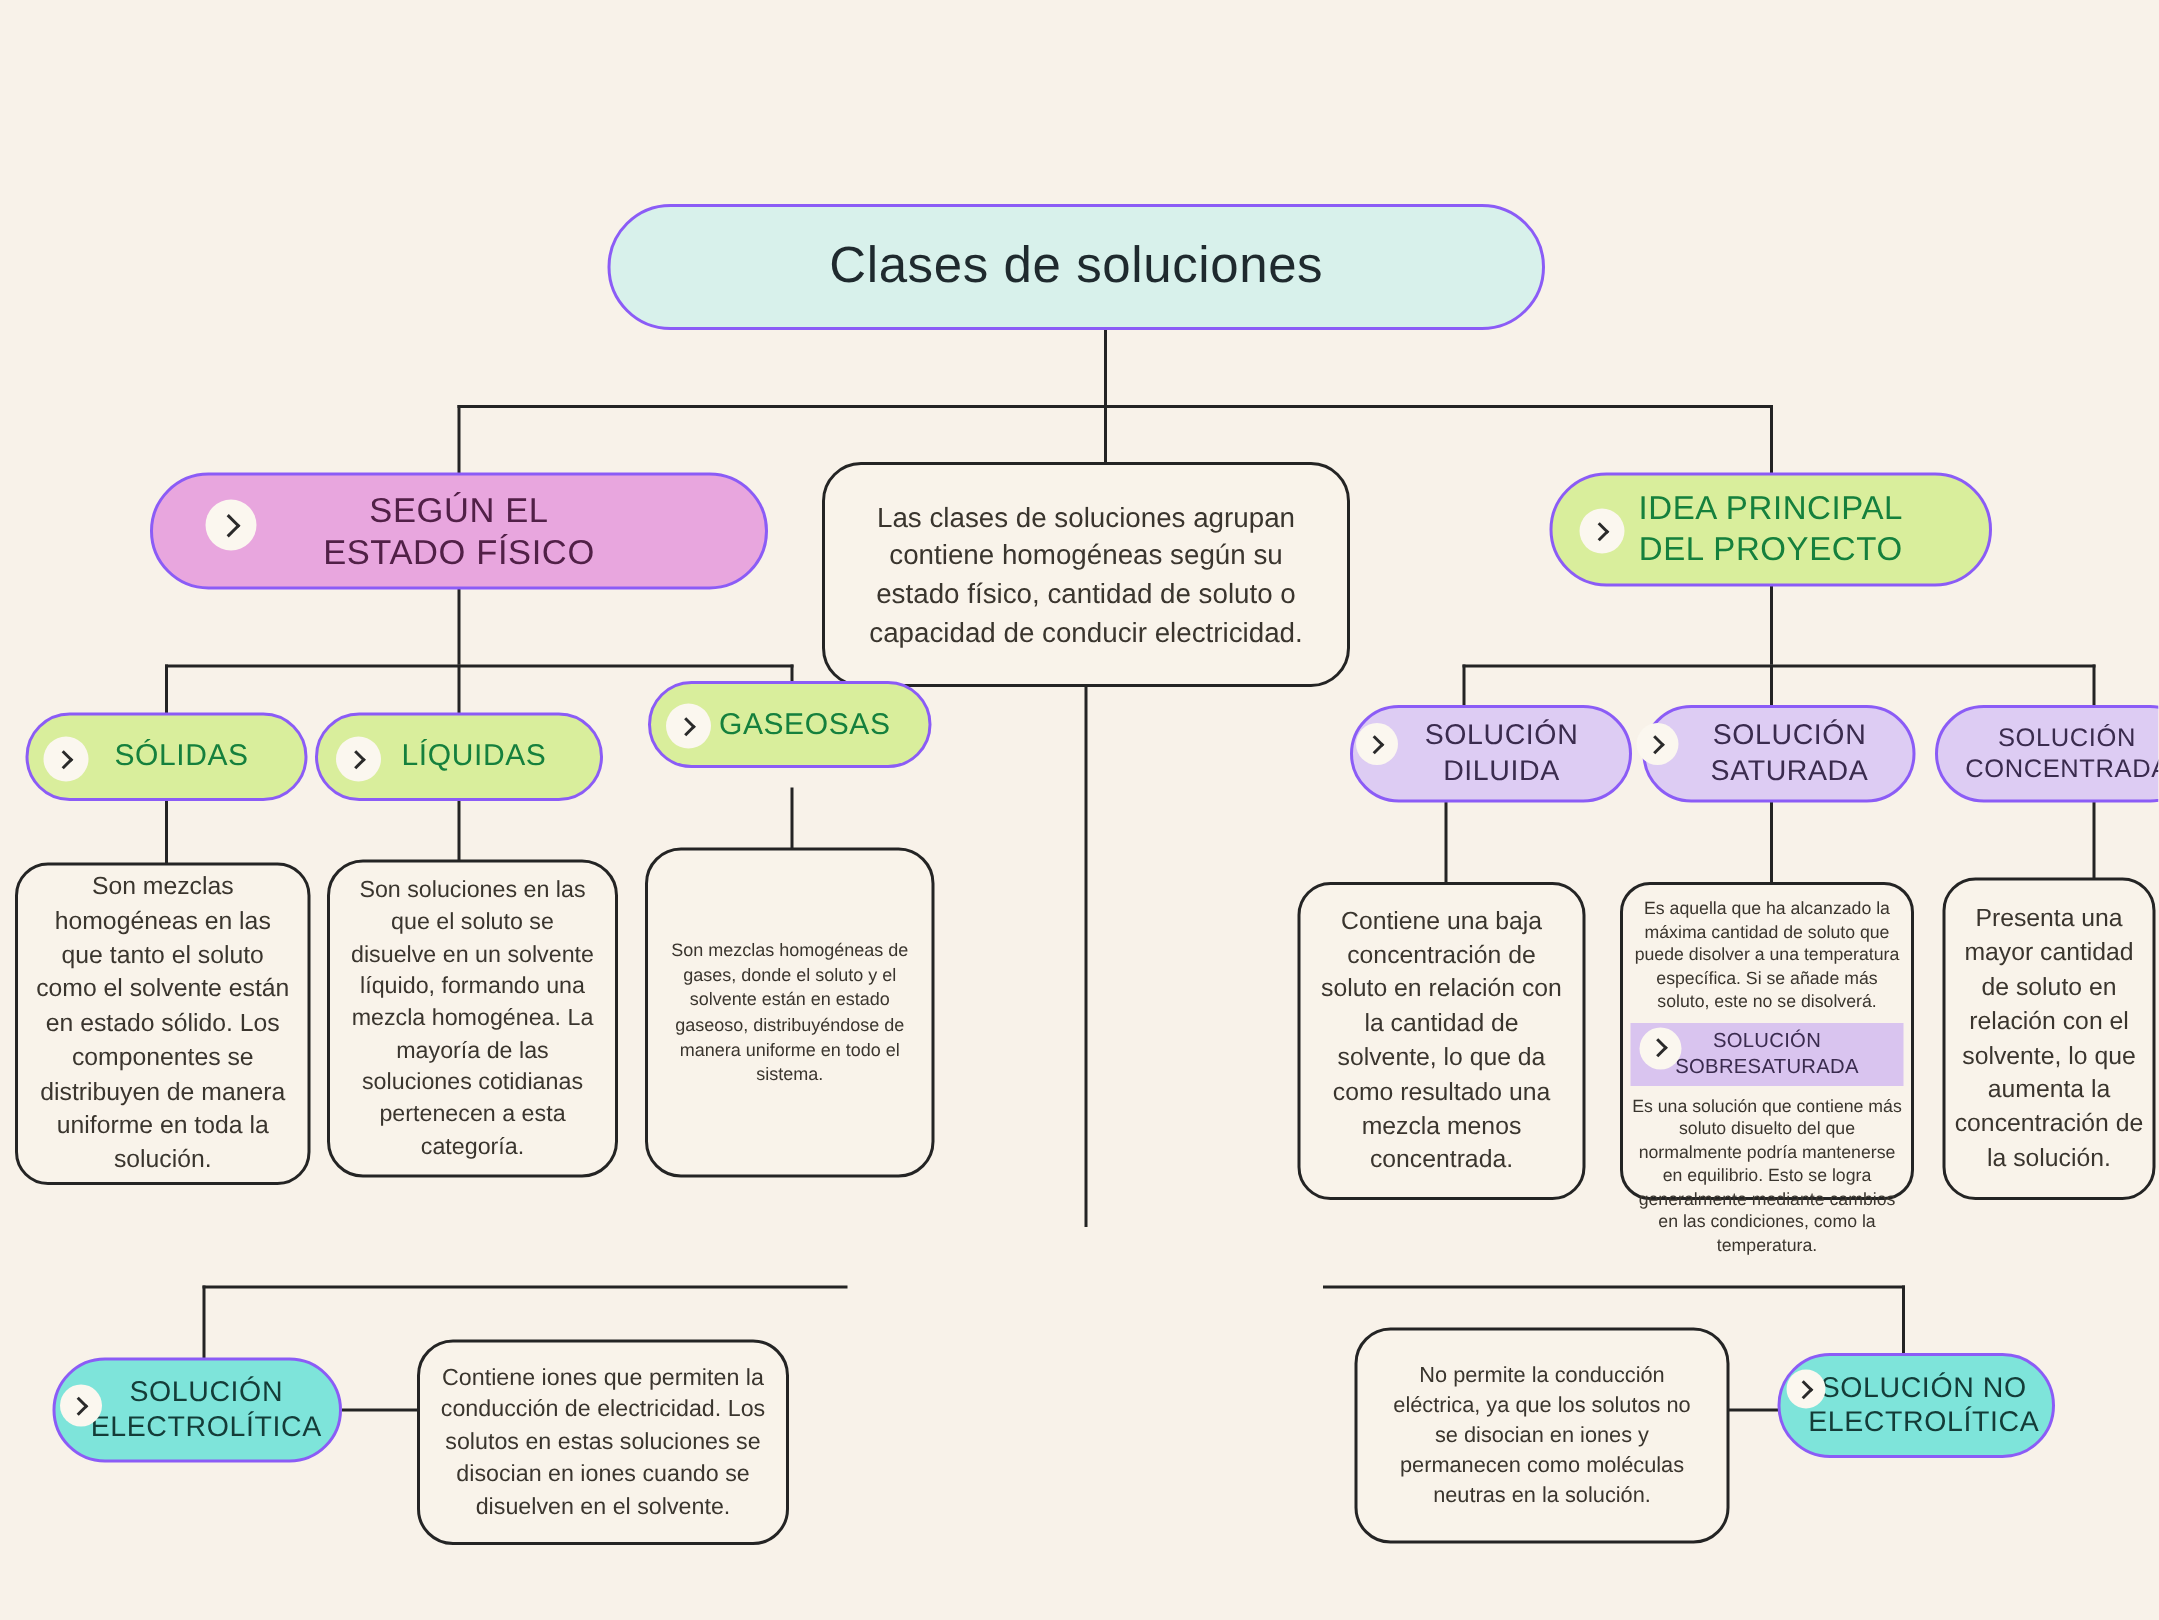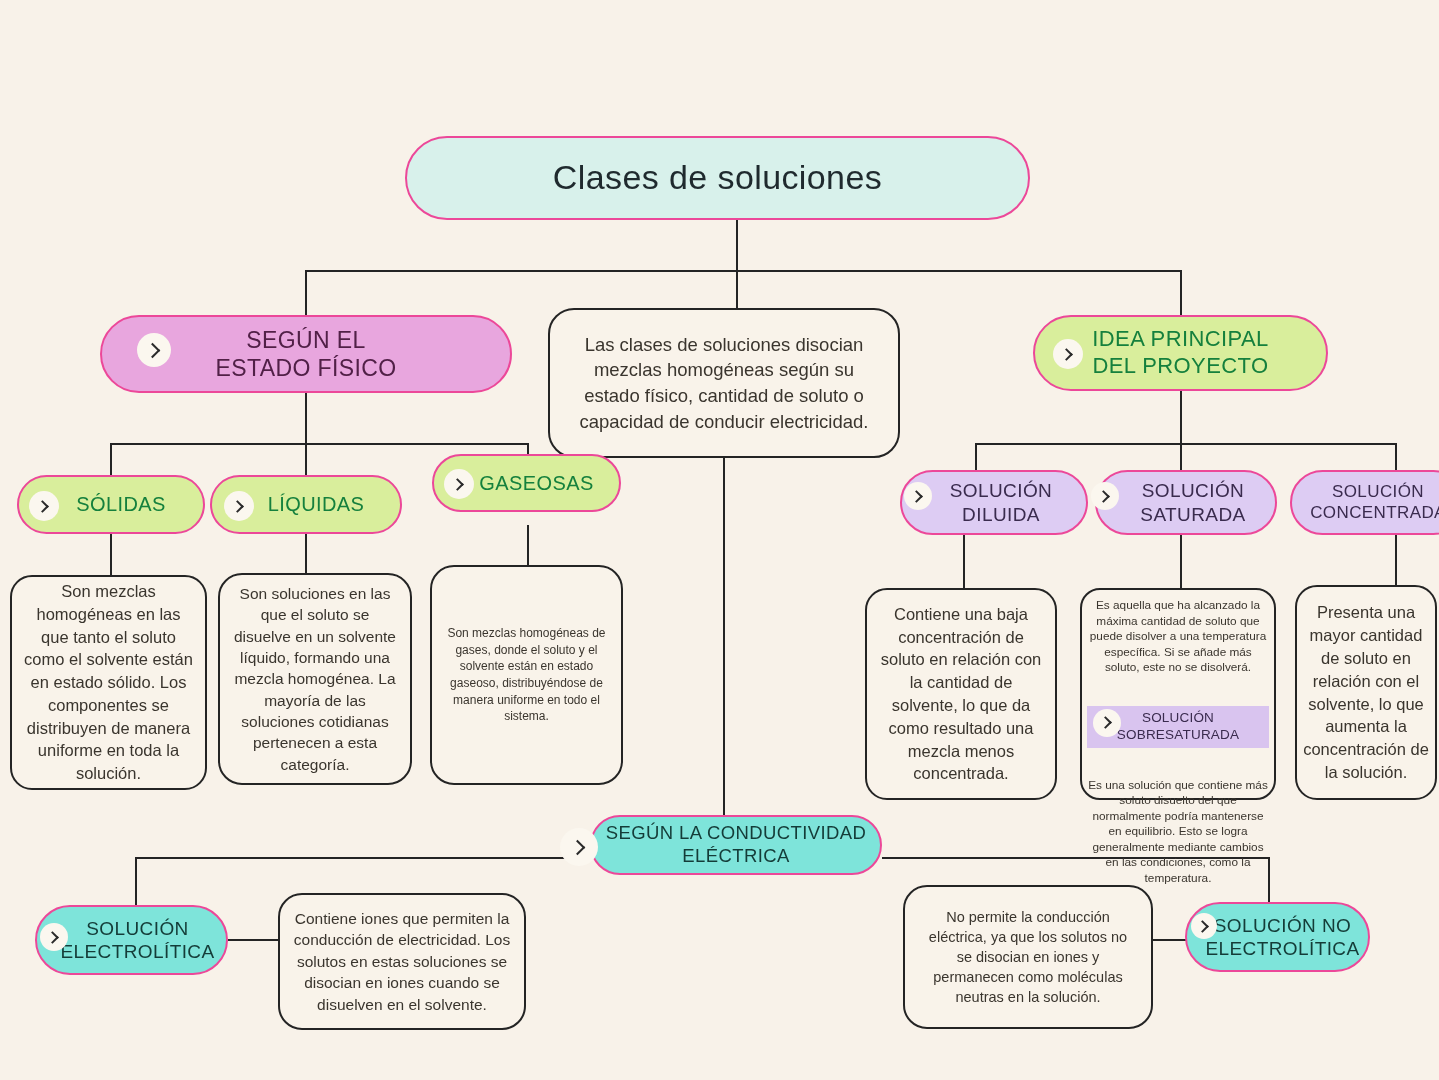--- a/index.html
+++ b/index.html
@@ -2,21 +2,21 @@
 <html><head>
 <meta charset="utf-8">
 <style>
   html,body{margin:0;padding:0;background:#f8f2e9;}
   .canvas{
     position:relative;width:1439px;height:1080px;overflow:hidden;
     background:#f8f2e9;font-family:"Liberation Sans",sans-serif;color:#3a352e;
   }
   .line{position:absolute;background:#242424;}
   .pill{
-    position:absolute;box-sizing:border-box;border:2px solid #ec4899;
+    position:absolute;box-sizing:border-box;border:2px solid #8b5cf6;
     display:flex;align-items:center;justify-content:center;text-align:center;
   }
   .pill .label{white-space:pre-line;line-height:1.22;letter-spacing:.4px;}
   .tbox{
     position:absolute;box-sizing:border-box;border:2px solid #242424;background:#f9f3ea;
     display:flex;align-items:center;justify-content:center;text-align:center;
     padding:10px 12px;line-height:1.38;
   }
   .tbox .body{white-space:pre-line;}
   .chip{
@@ -26,21 +26,21 @@
   .chev{
     width:9px;height:9px;border-top:2.4px solid #2a2a2a;border-right:2.4px solid #2a2a2a;
     transform:rotate(45deg);margin-left:-4px;
   }
   .chev.sm{width:7px;height:7px;border-top-width:2px;border-right-width:2px;margin-left:-3px;}
   .fill-title{background:#d8f1eb;color:#1f2a2e;}
   .fill-pink{background:#e8a6de;color:#512047;}
   .fill-green{background:#d9ee9c;color:#15803d;}
   .fill-purple{background:#ddccf3;color:#3a2b4e;}
   .fill-teal{background:#7ee4da;color:#143c38;}
-  .sat-box{flex-direction:column;justify-content:flex-start;padding:8px 5px 6px;gap:24px;}
+  .sat-box{flex-direction:column;justify-content:flex-start;padding:8px 5px 6px;}
   .sat-small{font-size:11.8px;line-height:1.32;margin:0;white-space:pre-line;color:#3a352e;}
   .sat-band{
     position:relative;width:100%;box-sizing:border-box;background:#d9c4ef;
     margin:6px 0;padding:4px 0;display:flex;align-items:center;justify-content:center;
   }
   .sat-band .label{white-space:pre-line;font-size:13.5px;line-height:1.25;color:#3a2b4e;letter-spacing:.2px;}
   .sat-band .chip{left:6px;top:3px;width:28px;height:28px;}
 </style>
 </head>
 <body>
@@ -77,21 +77,21 @@
   <div class="line" style="left:882px;top:857px;width:388px;height:2px;"></div>
   <div class="line" style="left:1268px;top:857px;width:2px;height:47px;"></div>
   <div class="line" style="left:228px;top:939px;width:52px;height:2px;"></div>
   <div class="line" style="left:1152px;top:939px;width:35px;height:2px;"></div>
 
   <div class="pill fill-title" style="left:405px;top:136px;width:625px;height:84px;border-radius:42px;font-size:34px;">
     <span class="label">Clases de soluciones</span>
   </div>
 
   <div class="tbox" style="left:548px;top:308px;width:352px;height:150px;border-radius:26px;font-size:18.5px;padding:10px 18px;">
-    <span class="body">Las clases de soluciones disocian mezclas homogéneas según su estado físico, cantidad de soluto o capacidad de conducir electricidad.</span>
+    <span class="body">Las clases de soluciones agrupan contiene homogéneas según su estado físico, cantidad de soluto o capacidad de conducir electricidad.</span>
   </div>
 
   <div class="pill fill-pink" style="left:100px;top:315px;width:412px;height:78px;border-radius:39px;font-size:23px;">
     <span class="chip" style="left:35px;top:16px;width:34px;height:34px;">
       <span class="chev"></span>
     </span>
     <span class="label">SEGÚN EL
 ESTADO FÍSICO</span>
   </div>
 
@@ -164,27 +164,20 @@
       <span class="label">SOLUCIÓN
 SOBRESATURADA</span>
     </div>
     <p class="sat-small">Es una solución que contiene más soluto disuelto del que normalmente podría mantenerse en equilibrio. Esto se logra generalmente mediante cambios en las condiciones, como la temperatura.</p>
   </div>
 
   <div class="tbox" style="left:1295px;top:585px;width:142px;height:215px;border-radius:22px;font-size:16.5px;padding:8px 6px;justify-content:center;">
     <span class="body">Presenta una mayor cantidad de soluto en relación con el solvente, lo que aumenta la concentración de la solución.</span>
   </div>
 
-  <div class="pill fill-teal" style="left:590px;top:815px;width:292px;height:60px;border-radius:30px;font-size:18.5px;">
-    <span class="chip" style="left:-32px;top:11px;width:38px;height:38px;">
-      <span class="chev"></span>
-    </span>
-    <span class="label">SEGÚN LA CONDUCTIVIDAD
-ELÉCTRICA</span>
-  </div>
 
   <div class="pill fill-teal" style="left:35px;top:905px;width:193px;height:70px;border-radius:35px;font-size:19px;padding-left:12px;">
     <span class="chip" style="left:3px;top:16px;width:28px;height:28px;">
       <span class="chev sm"></span>
     </span>
     <span class="label">SOLUCIÓN
 ELECTROLÍTICA</span>
   </div>
   <div class="tbox" style="left:278px;top:893px;width:248px;height:137px;border-radius:24px;font-size:15.5px;">
     <span class="body">Contiene iones que permiten la conducción de electricidad. Los solutos en estas soluciones se disocian en iones cuando se disuelven en el solvente.</span>

